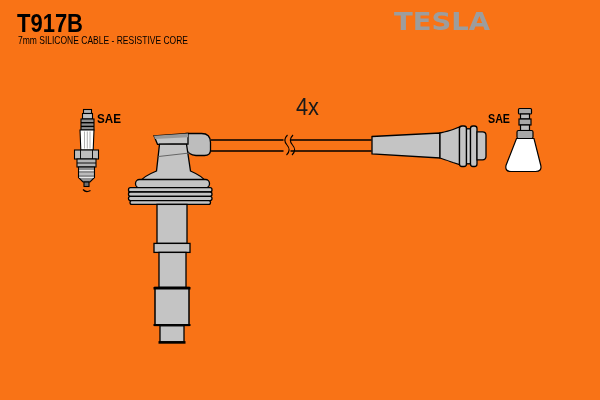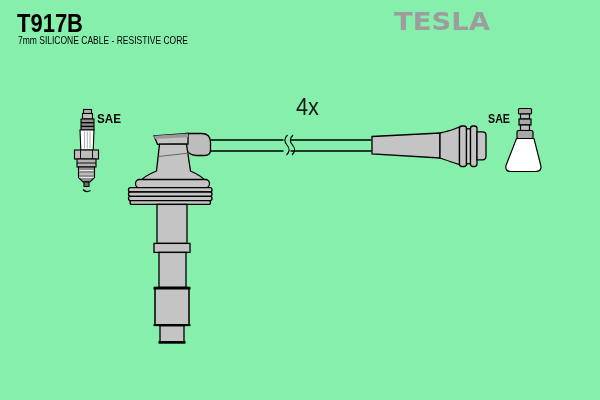--- a/index.html
+++ b/index.html
@@ -1,19 +1,19 @@
 <!DOCTYPE html>
 <html><head>
 <meta charset="utf-8">
 <style>
   html, body { margin: 0; padding: 0; background: #ffffff; }
   .canvas {
     position: relative;
     width: 600px; height: 400px;
-    background: #86efac;
+    background: #f97316;
     overflow: hidden;
     font-family: "Liberation Sans", sans-serif;
   }
   svg text { user-select: none; }
   .t-part  { font-family: "Liberation Sans", sans-serif; font-weight: 700; font-size: 26px; fill: #000000; }
   .t-desc  { font-family: "Liberation Sans", sans-serif; font-weight: 400; font-size: 10.5px; fill: #000000; }
   .t-brand { font-family: "DejaVu Sans", sans-serif;     font-weight: 700; font-size: 25px;  fill: #9d9d9d; }
   .t-sae   { font-family: "Liberation Sans", sans-serif; font-weight: 700; font-size: 12px;  fill: #000000; }
   .t-qty   { font-family: "Liberation Sans", sans-serif; font-weight: 400; font-size: 23px;  fill: #1a1a1a; }
 </style>

